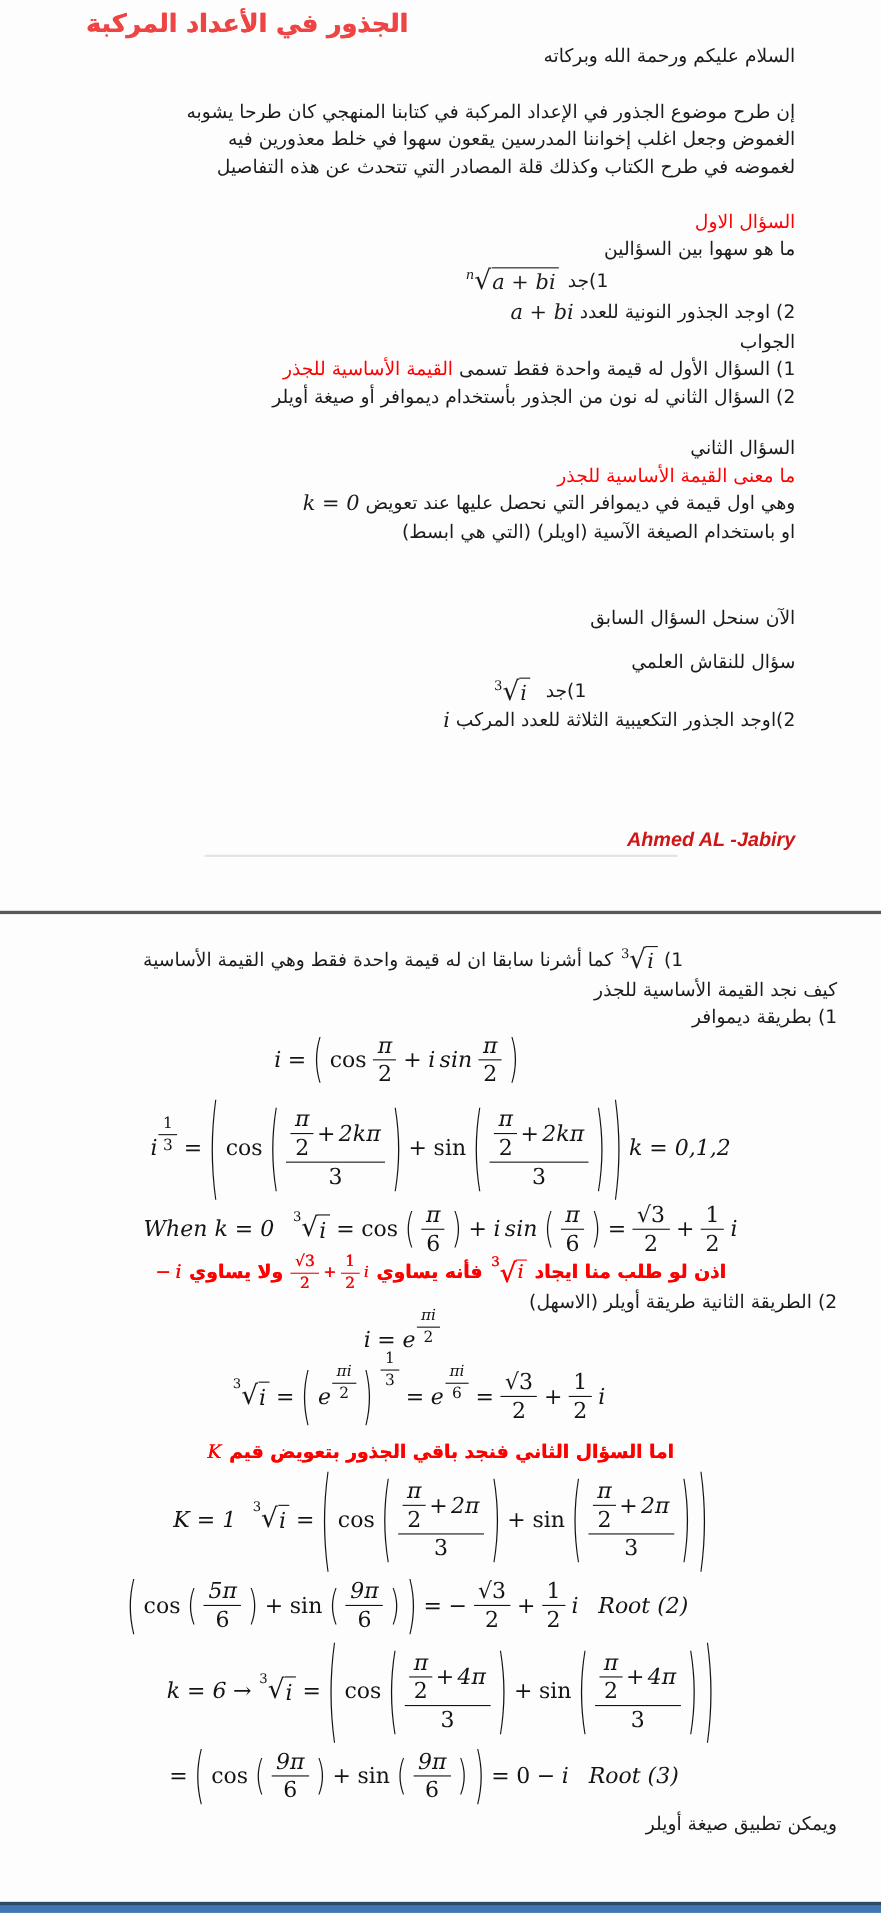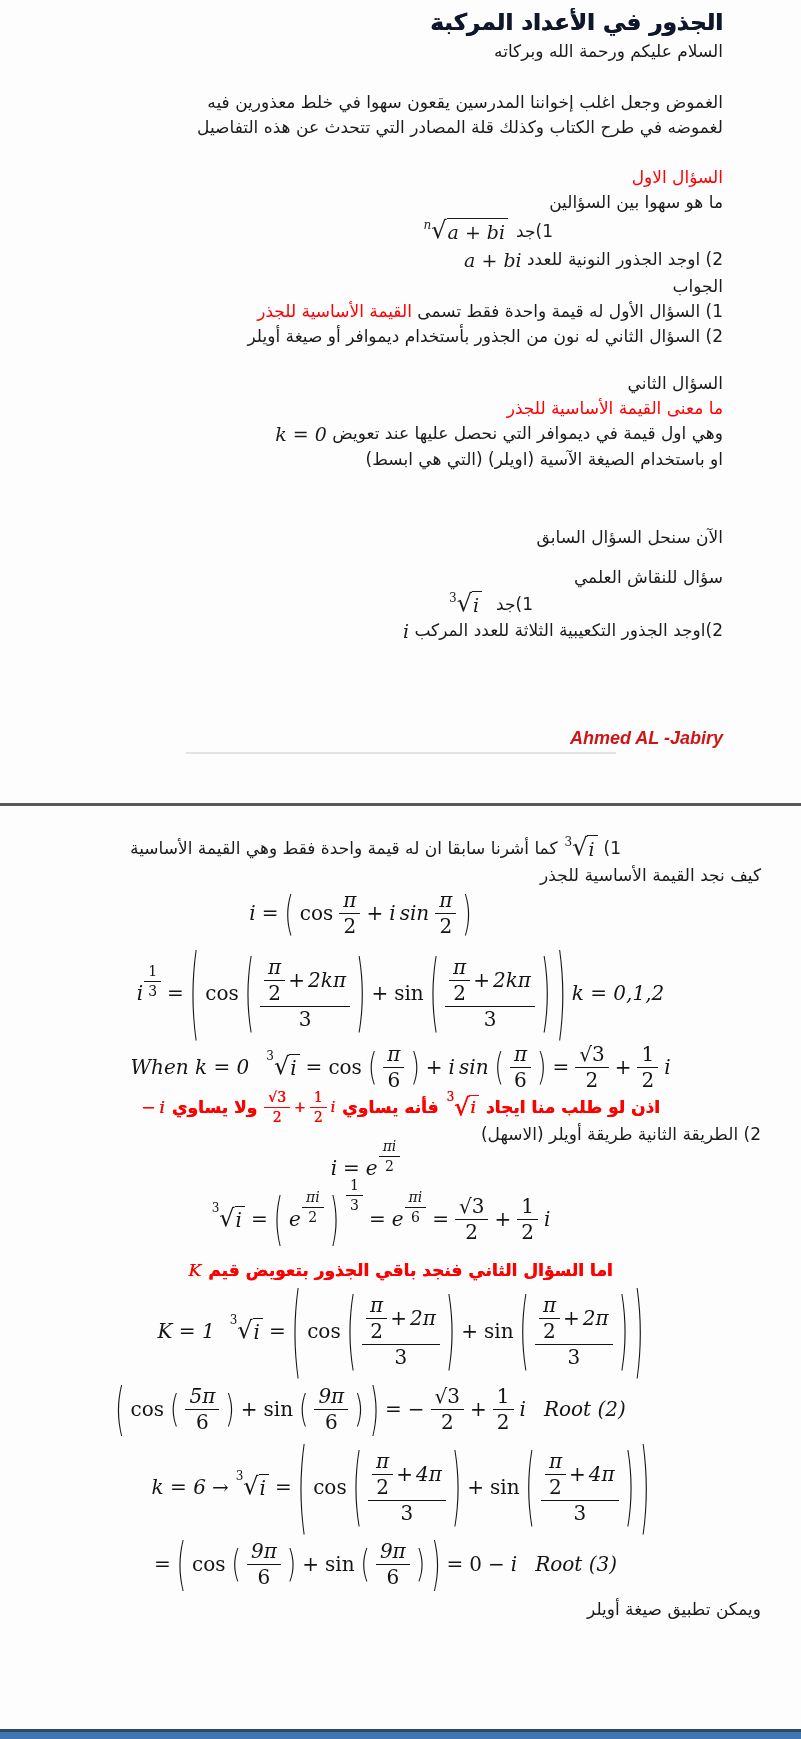--- a/index.html
+++ b/index.html
@@ -6,21 +6,21 @@
   body{
     width:801px;height:1739px;position:relative;overflow:hidden;
     background:#fdfdfd;color:#1b1b1b;
     font-family:"DejaVu Sans",sans-serif;font-size:17px;
   }
   .page{direction:rtl;text-align:right;}
   .p1{padding:6px 78px 0 78px;}
   .p2{padding:27px 40px 0 40px;}
   .line{line-height:25px;}
   .title{
-    text-align:right;color:#0f172a;font-weight:bold;font-size:23px;line-height:32px;
+    text-align:left;color:#ef4444;font-weight:bold;font-size:23px;line-height:32px;
     text-shadow:0.6px 0 0 currentColor;
   }
   .greet{line-height:26px;margin-bottom:26px;}
   .red{color:#ff0000;}
   .boldred{color:#ff0000;font-weight:bold;text-shadow:0.4px 0 0 currentColor;}
   .intro{margin-bottom:25px;}
   
   .mm{direction:ltr;display:inline-flex;align-items:center;gap:4px;vertical-align:middle;
       font-family:"DejaVu Serif",serif;font-size:19px;}
   .m{font-style:italic;font-family:"DejaVu Serif",serif;}
@@ -64,20 +64,21 @@
 </head>
 <body>
 
 <div class="page p1">
 
   <div class="title">الجذور في الأعداد المركبة</div>
 
   <div class="line greet">السلام عليكم ورحمة الله وبركاته</div>
 
   <div class="intro">
+    <div class="line">إن طرح موضوع الجذور في الإعداد المركبة في كتابنا المنهجي كان طرحا يشوبه</div>
     <div class="line">الغموض وجعل اغلب إخواننا المدرسين يقعون سهوا في خلط معذورين فيه</div>
     <div class="line">لغموضه في طرح الكتاب وكذلك قلة المصادر التي تتحدث عن هذه التفاصيل</div>
   </div>
 
   <div class="line red">السؤال الاول</div>
   <div class="line">ما هو سهوا بين السؤالين</div>
 
   <div class="line h32" style="display:flex;direction:rtl;justify-content:flex-start;align-items:center;gap:8px;padding-right:170px;">
     <span class="tk">1)جد</span>
     <span class="mm" dir="ltr">
@@ -152,20 +153,21 @@
       <span class="rt">
           <span class="ri">3</span>
           <span class="rs">√</span>
           <span class="rb m">i</span>
         </span>
     </span>
     <span class="tk">كما أشرنا سابقا ان له قيمة واحدة فقط وهي القيمة الأساسية</span>
   </div>
 
   <div class="line" style="padding-left:40px;">كيف نجد القيمة الأساسية للجذر</div>
+  <div class="line" style="padding-left:40px;">1) بطريقة ديموافر</div>
 
   <div class="formula h50" style="transform:translateX(-40px);">
     <span class="m">i</span>
     <span class="tk">=</span>
     <span class="bp bp1">(</span>
     <span class="tk">cos</span>
     <span class="fr">
         <span class="n m">π</span>
         <span class="d">2</span>
       </span>

